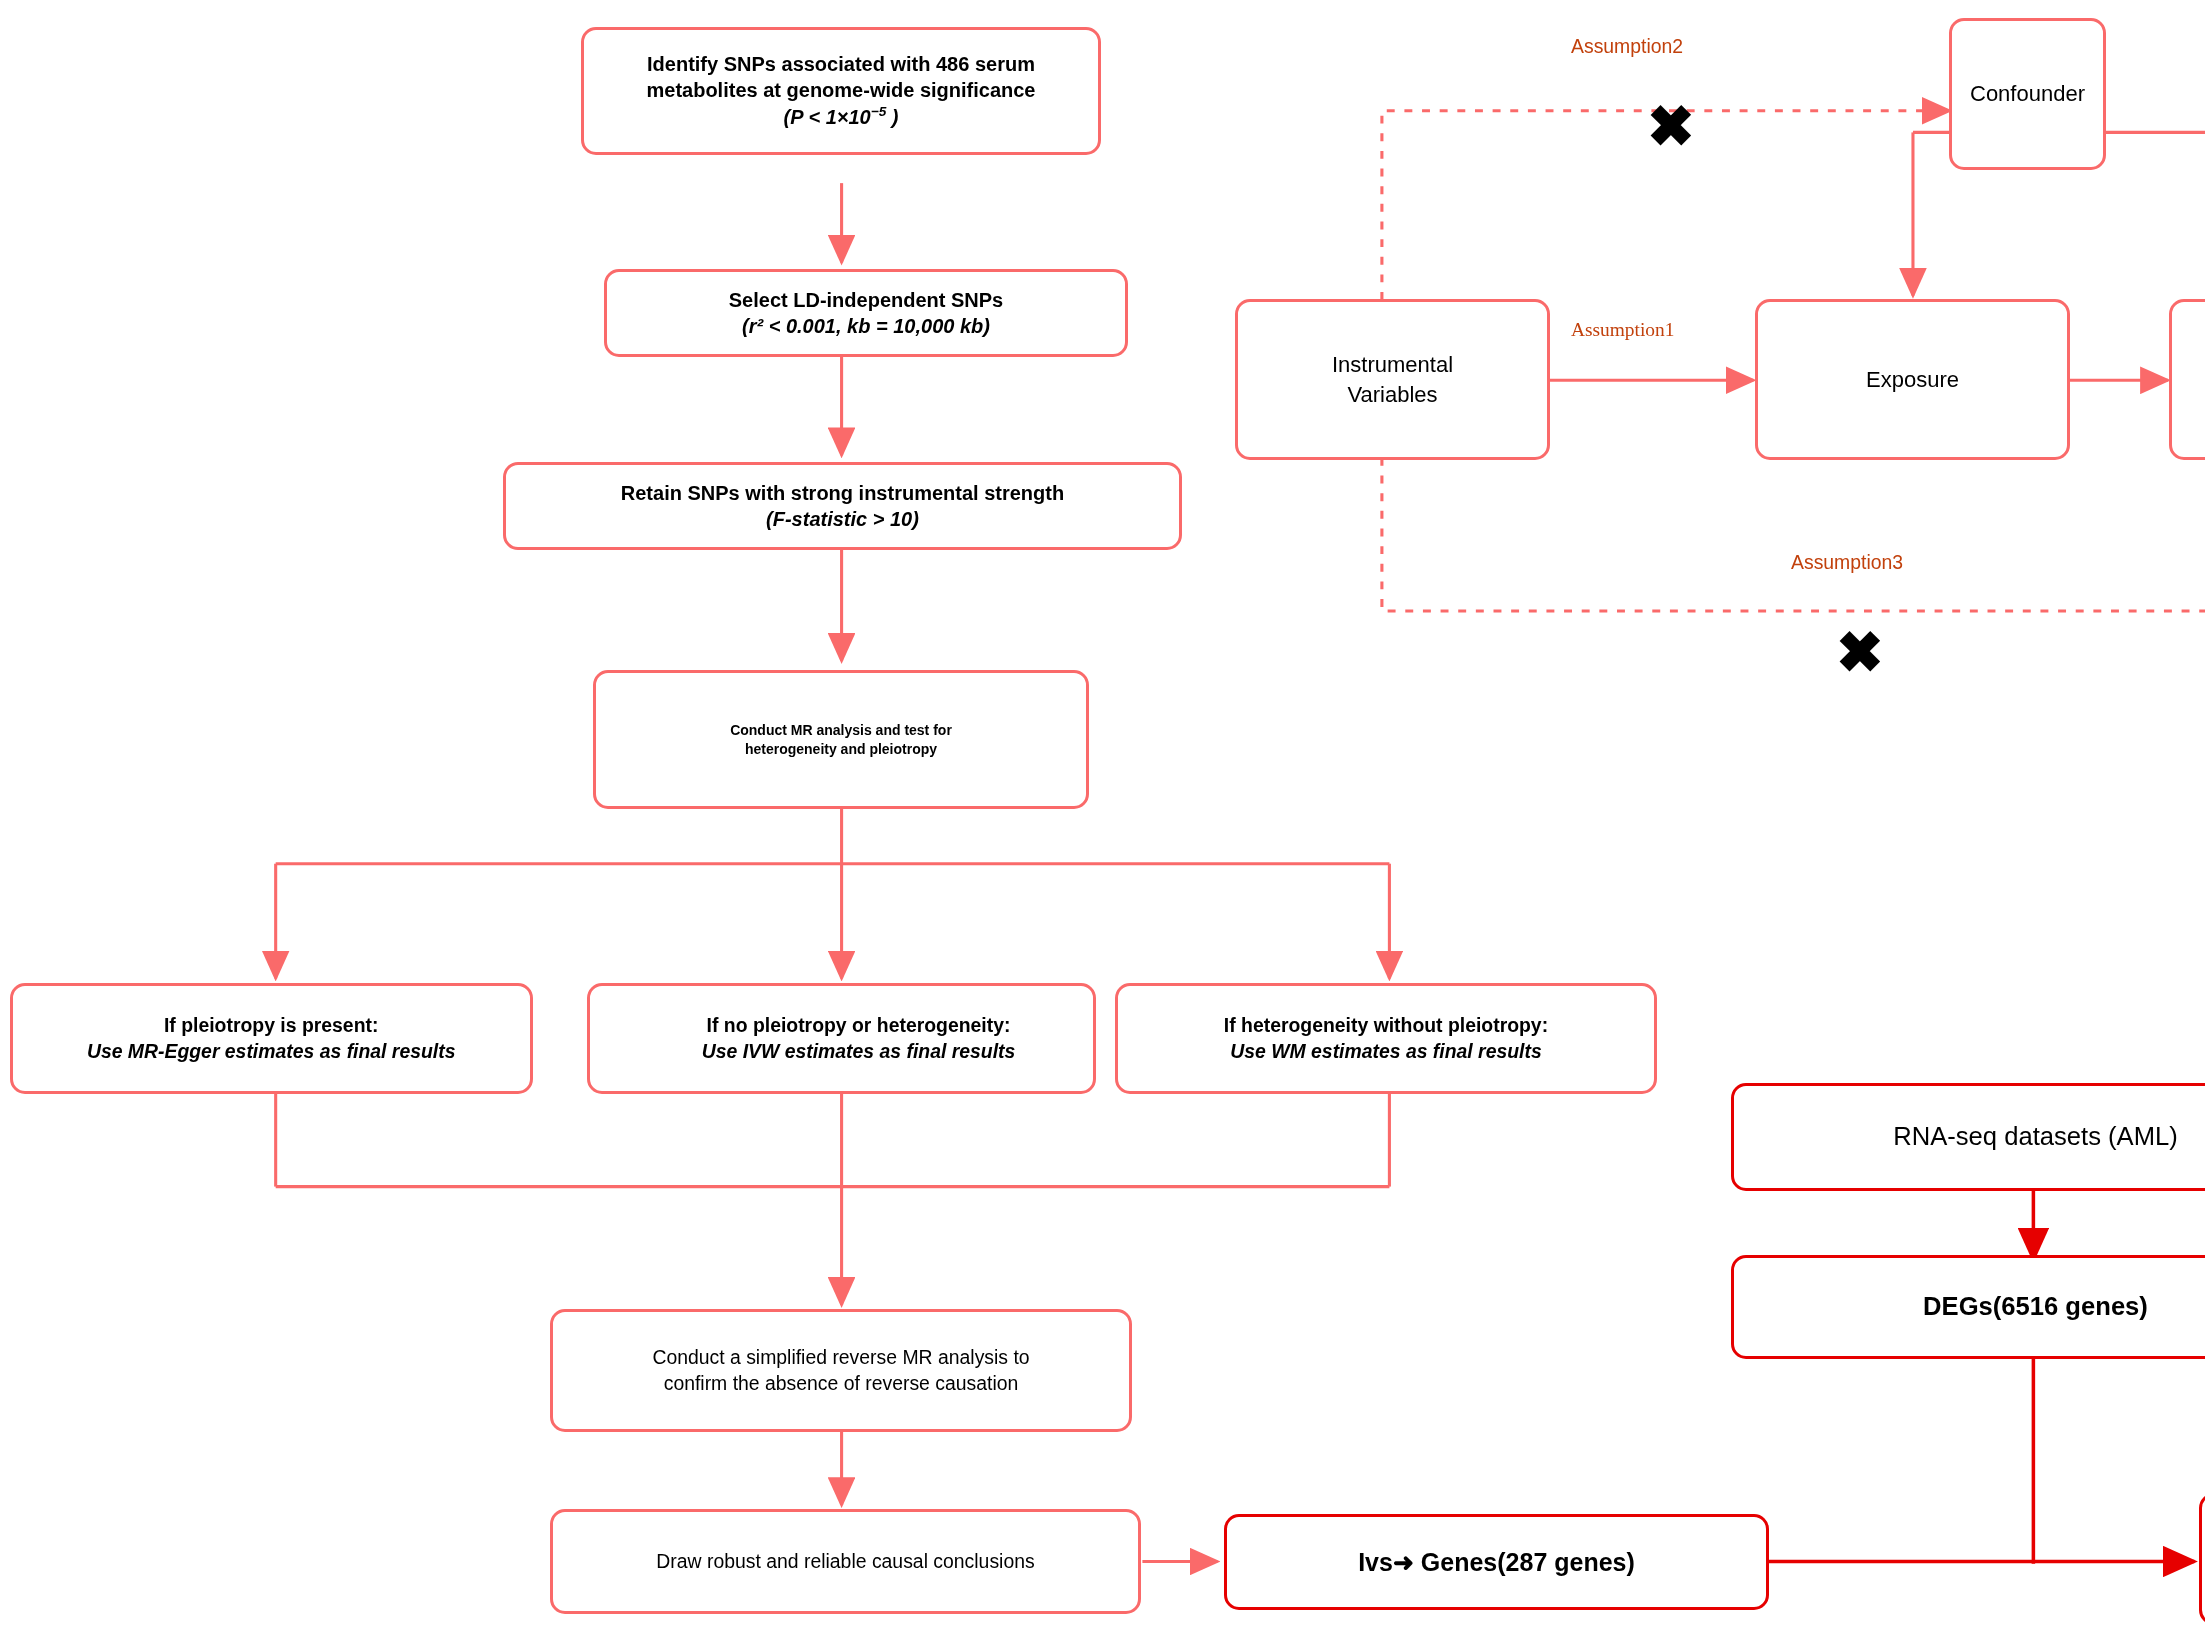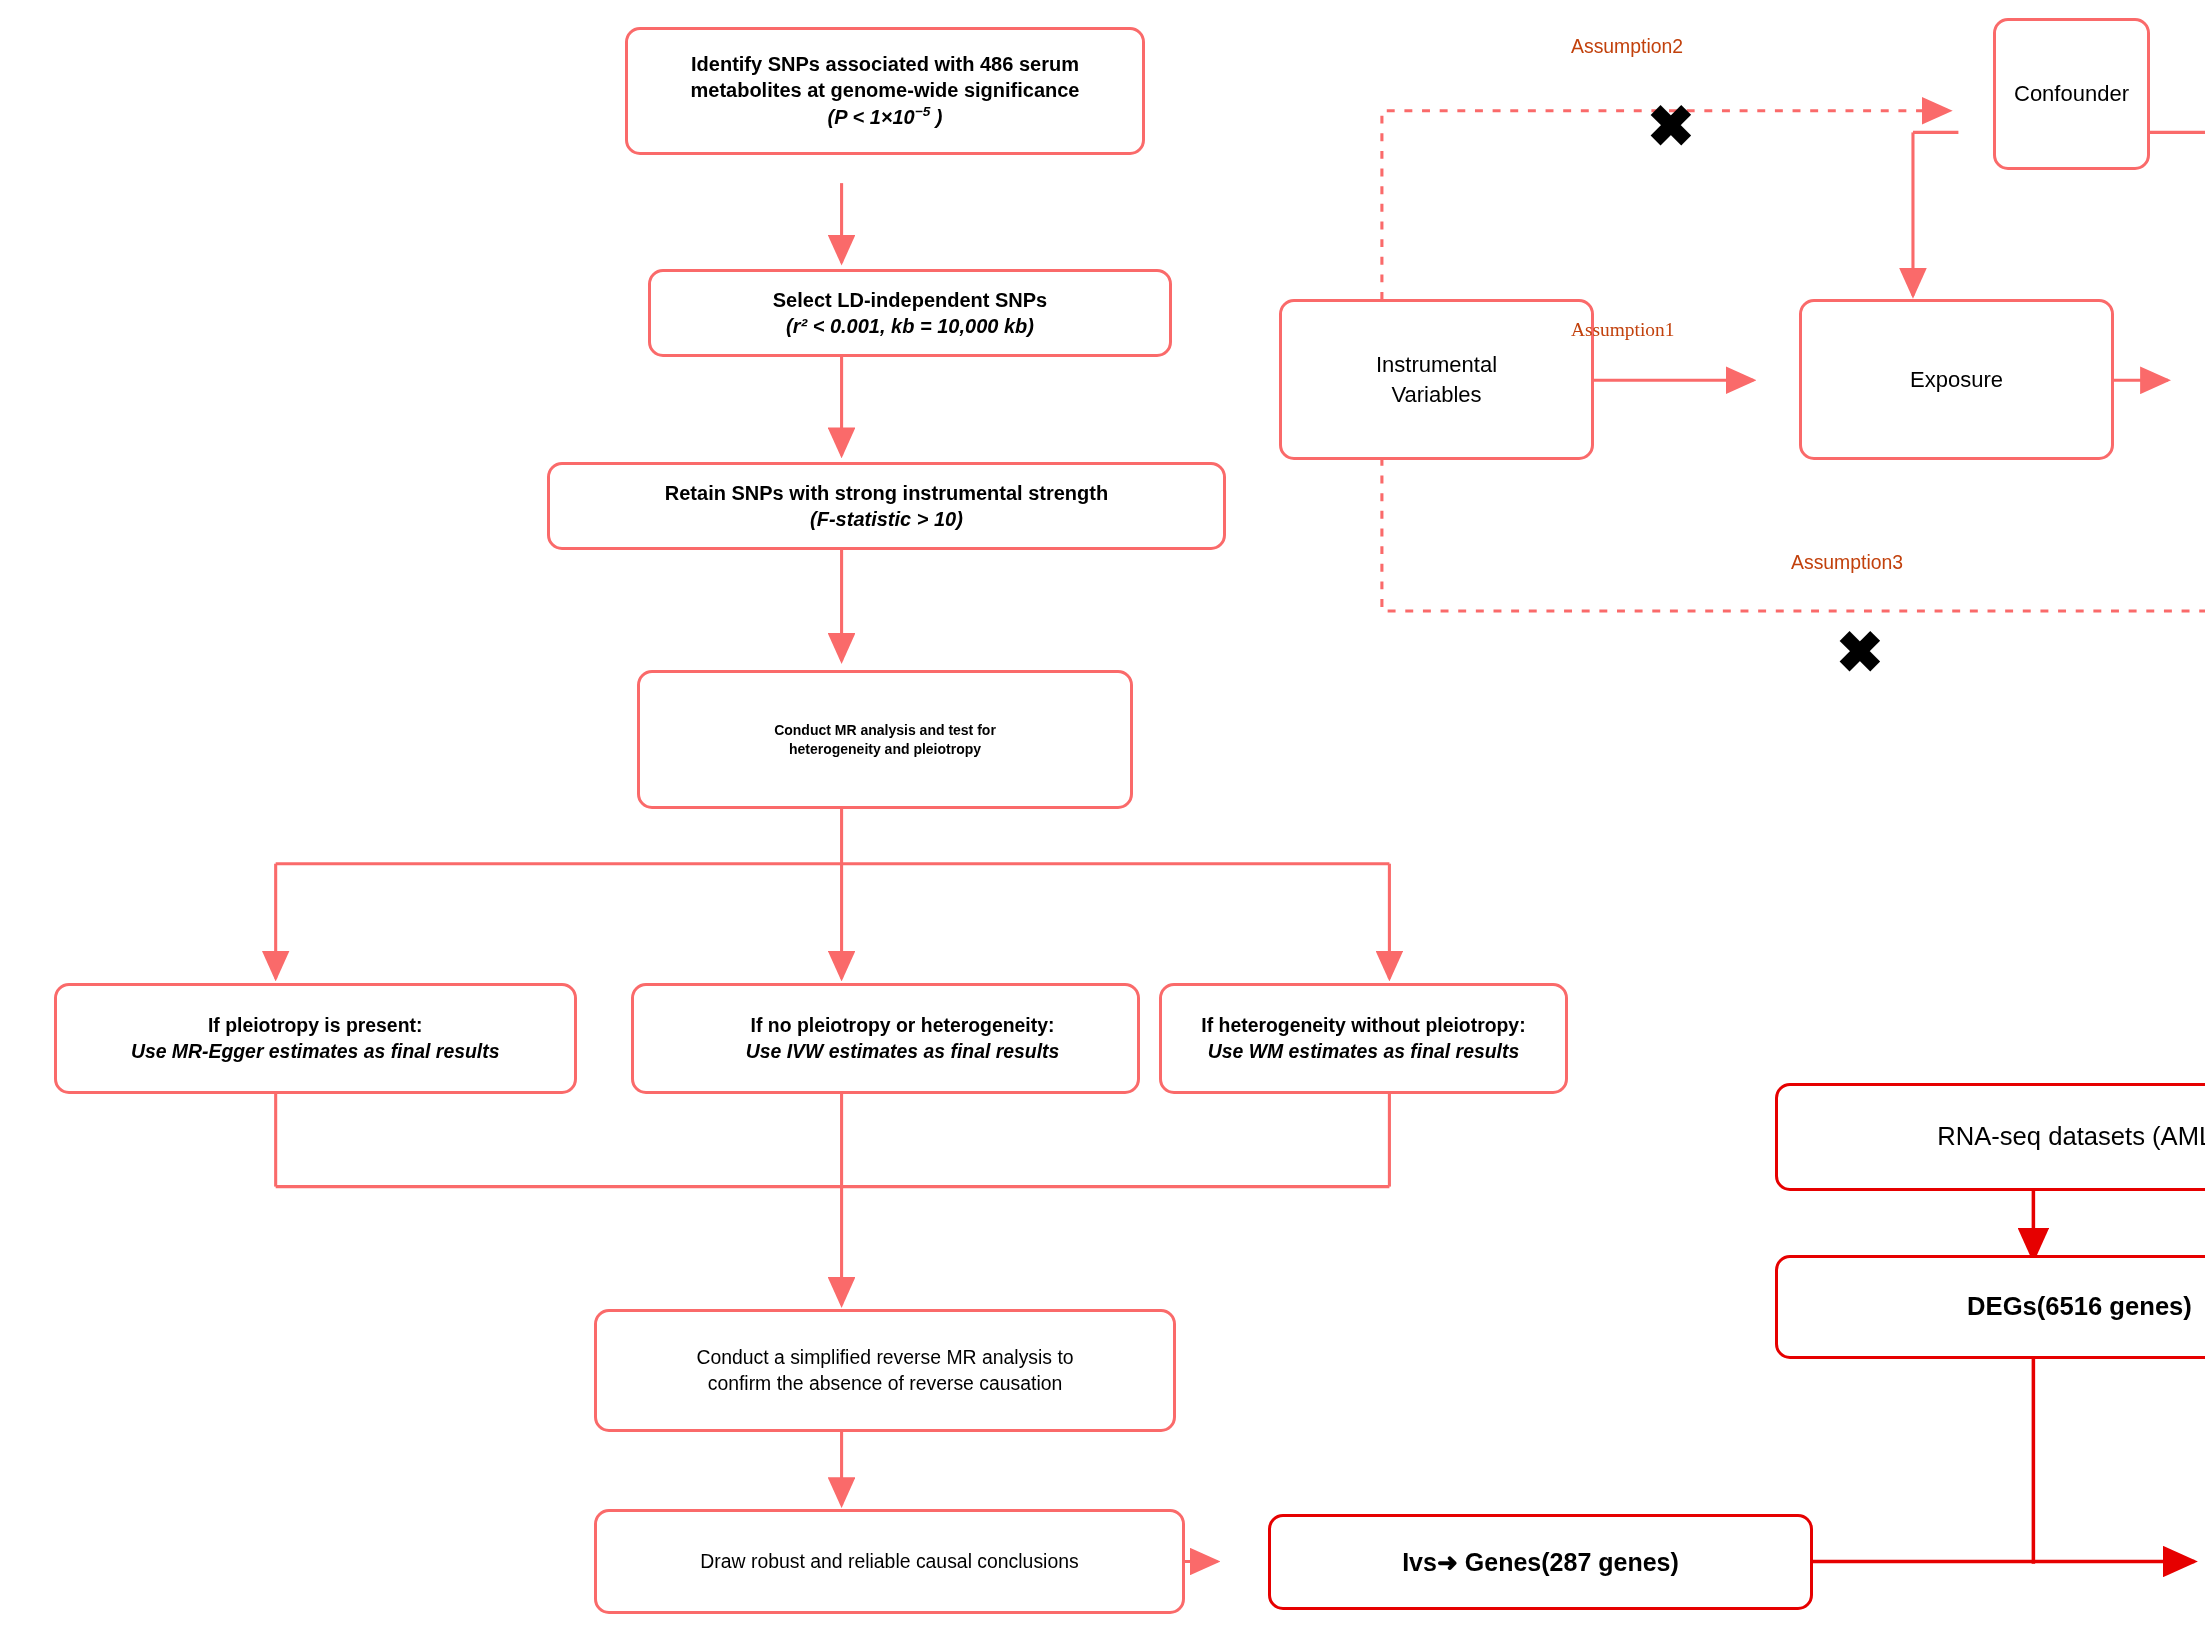--- a/index.html
+++ b/index.html
@@ -30,21 +30,20 @@
     box-sizing: border-box;
     display: flex;
     align-items: center;
     justify-content: center;
     text-align: center;
     background: #ffffff;
     border-radius: 15px;
     color: #000000;
     line-height: 1.32;
     padding: 3.5px 8px;
-    margin-left: 44px;
   }
   .node.pink {
     border: 3.1px solid #fa6a6a;
   }
   .node.red {
     border: 3.1px solid #e60000;
   }
   .t-bold {
     font-weight: bold;
   }
@@ -175,21 +174,21 @@
     </div>
   </div>
 
   <div class="node pink" style="left:587px; top:983px; width:509px; height:111px; font-size:19.4px;padding-left:42px;">
     <div>
       <div class="t-bold">If no pleiotropy or heterogeneity:</div>
       <div class="t-ital">Use IVW estimates as final results</div>
     </div>
   </div>
 
-  <div class="node pink" style="left:1115px; top:983px; width:409px; height:111px; font-size:19.4px;">
+  <div class="node pink" style="left:1115px; top:983px; width:542px; height:111px; font-size:19.4px;">
     <div>
       <div class="t-bold">If heterogeneity without pleiotropy:</div>
       <div class="t-ital">Use WM estimates as final results</div>
     </div>
   </div>
 
   <div class="node pink" style="left:550px; top:1309px; width:582px; height:123px; font-size:19.4px;">
     <div>
       <div>Conduct a simplified reverse MR analysis to</div>
       <div>confirm the absence of reverse causation</div>

